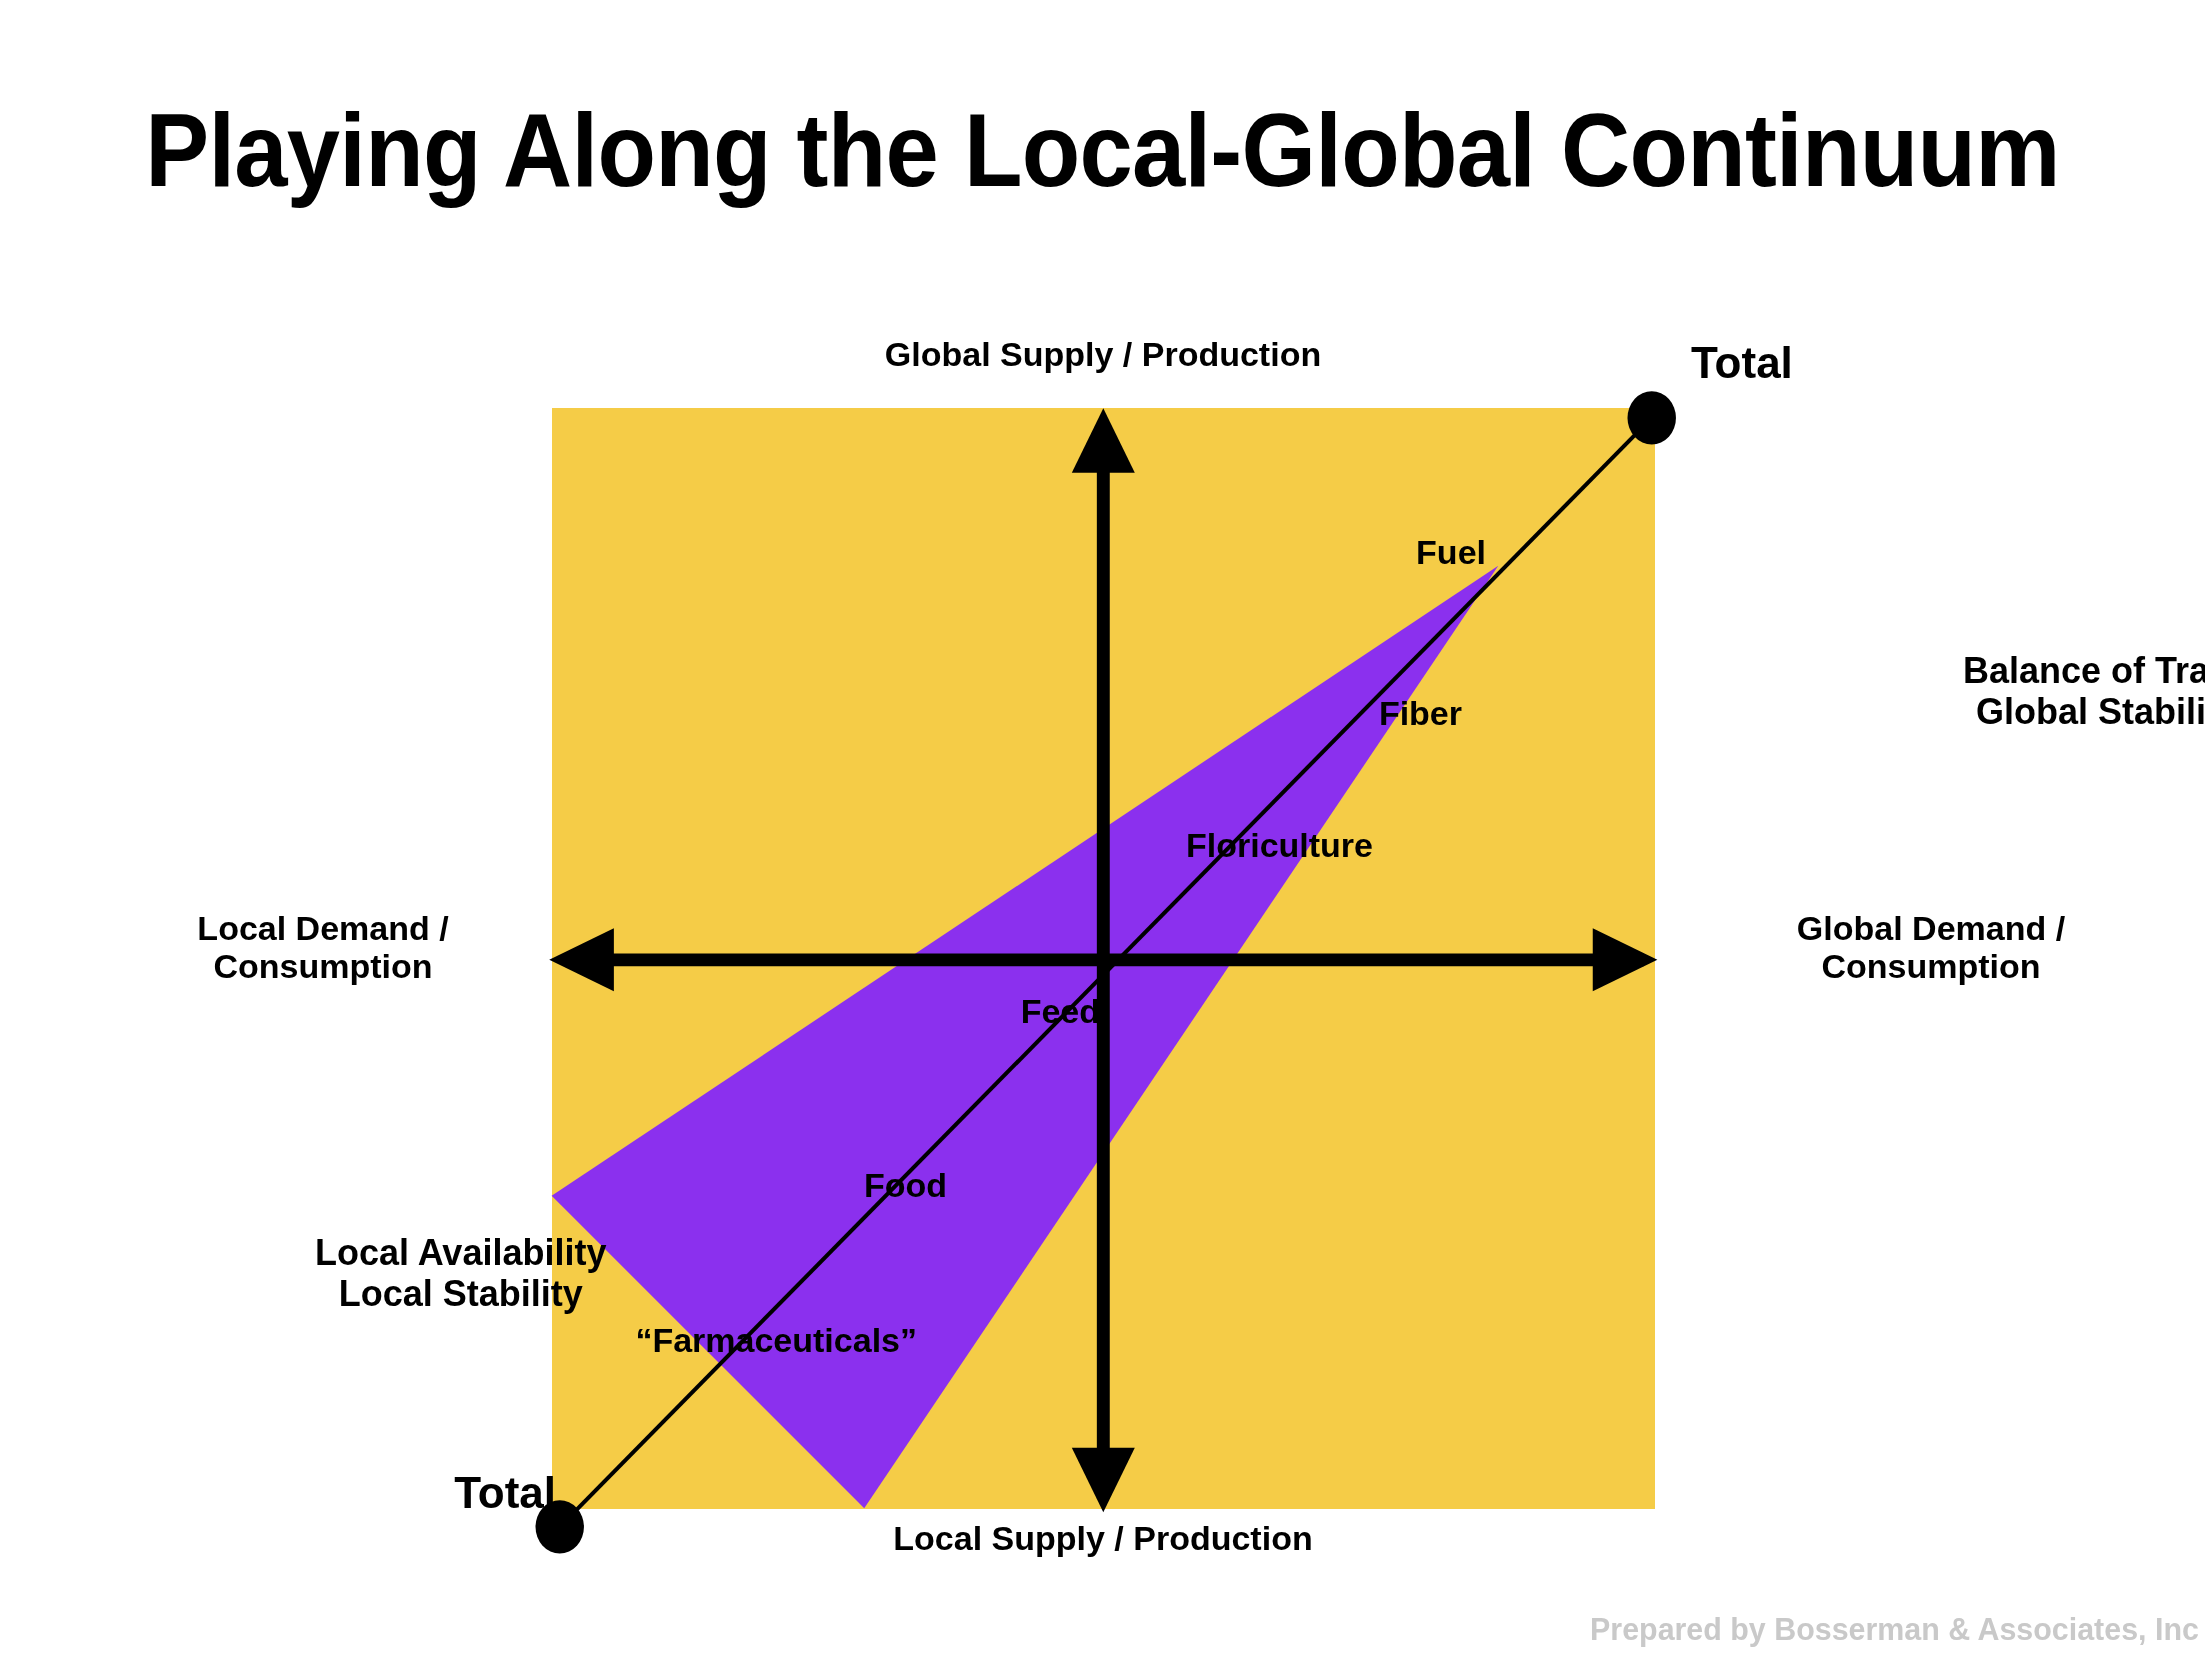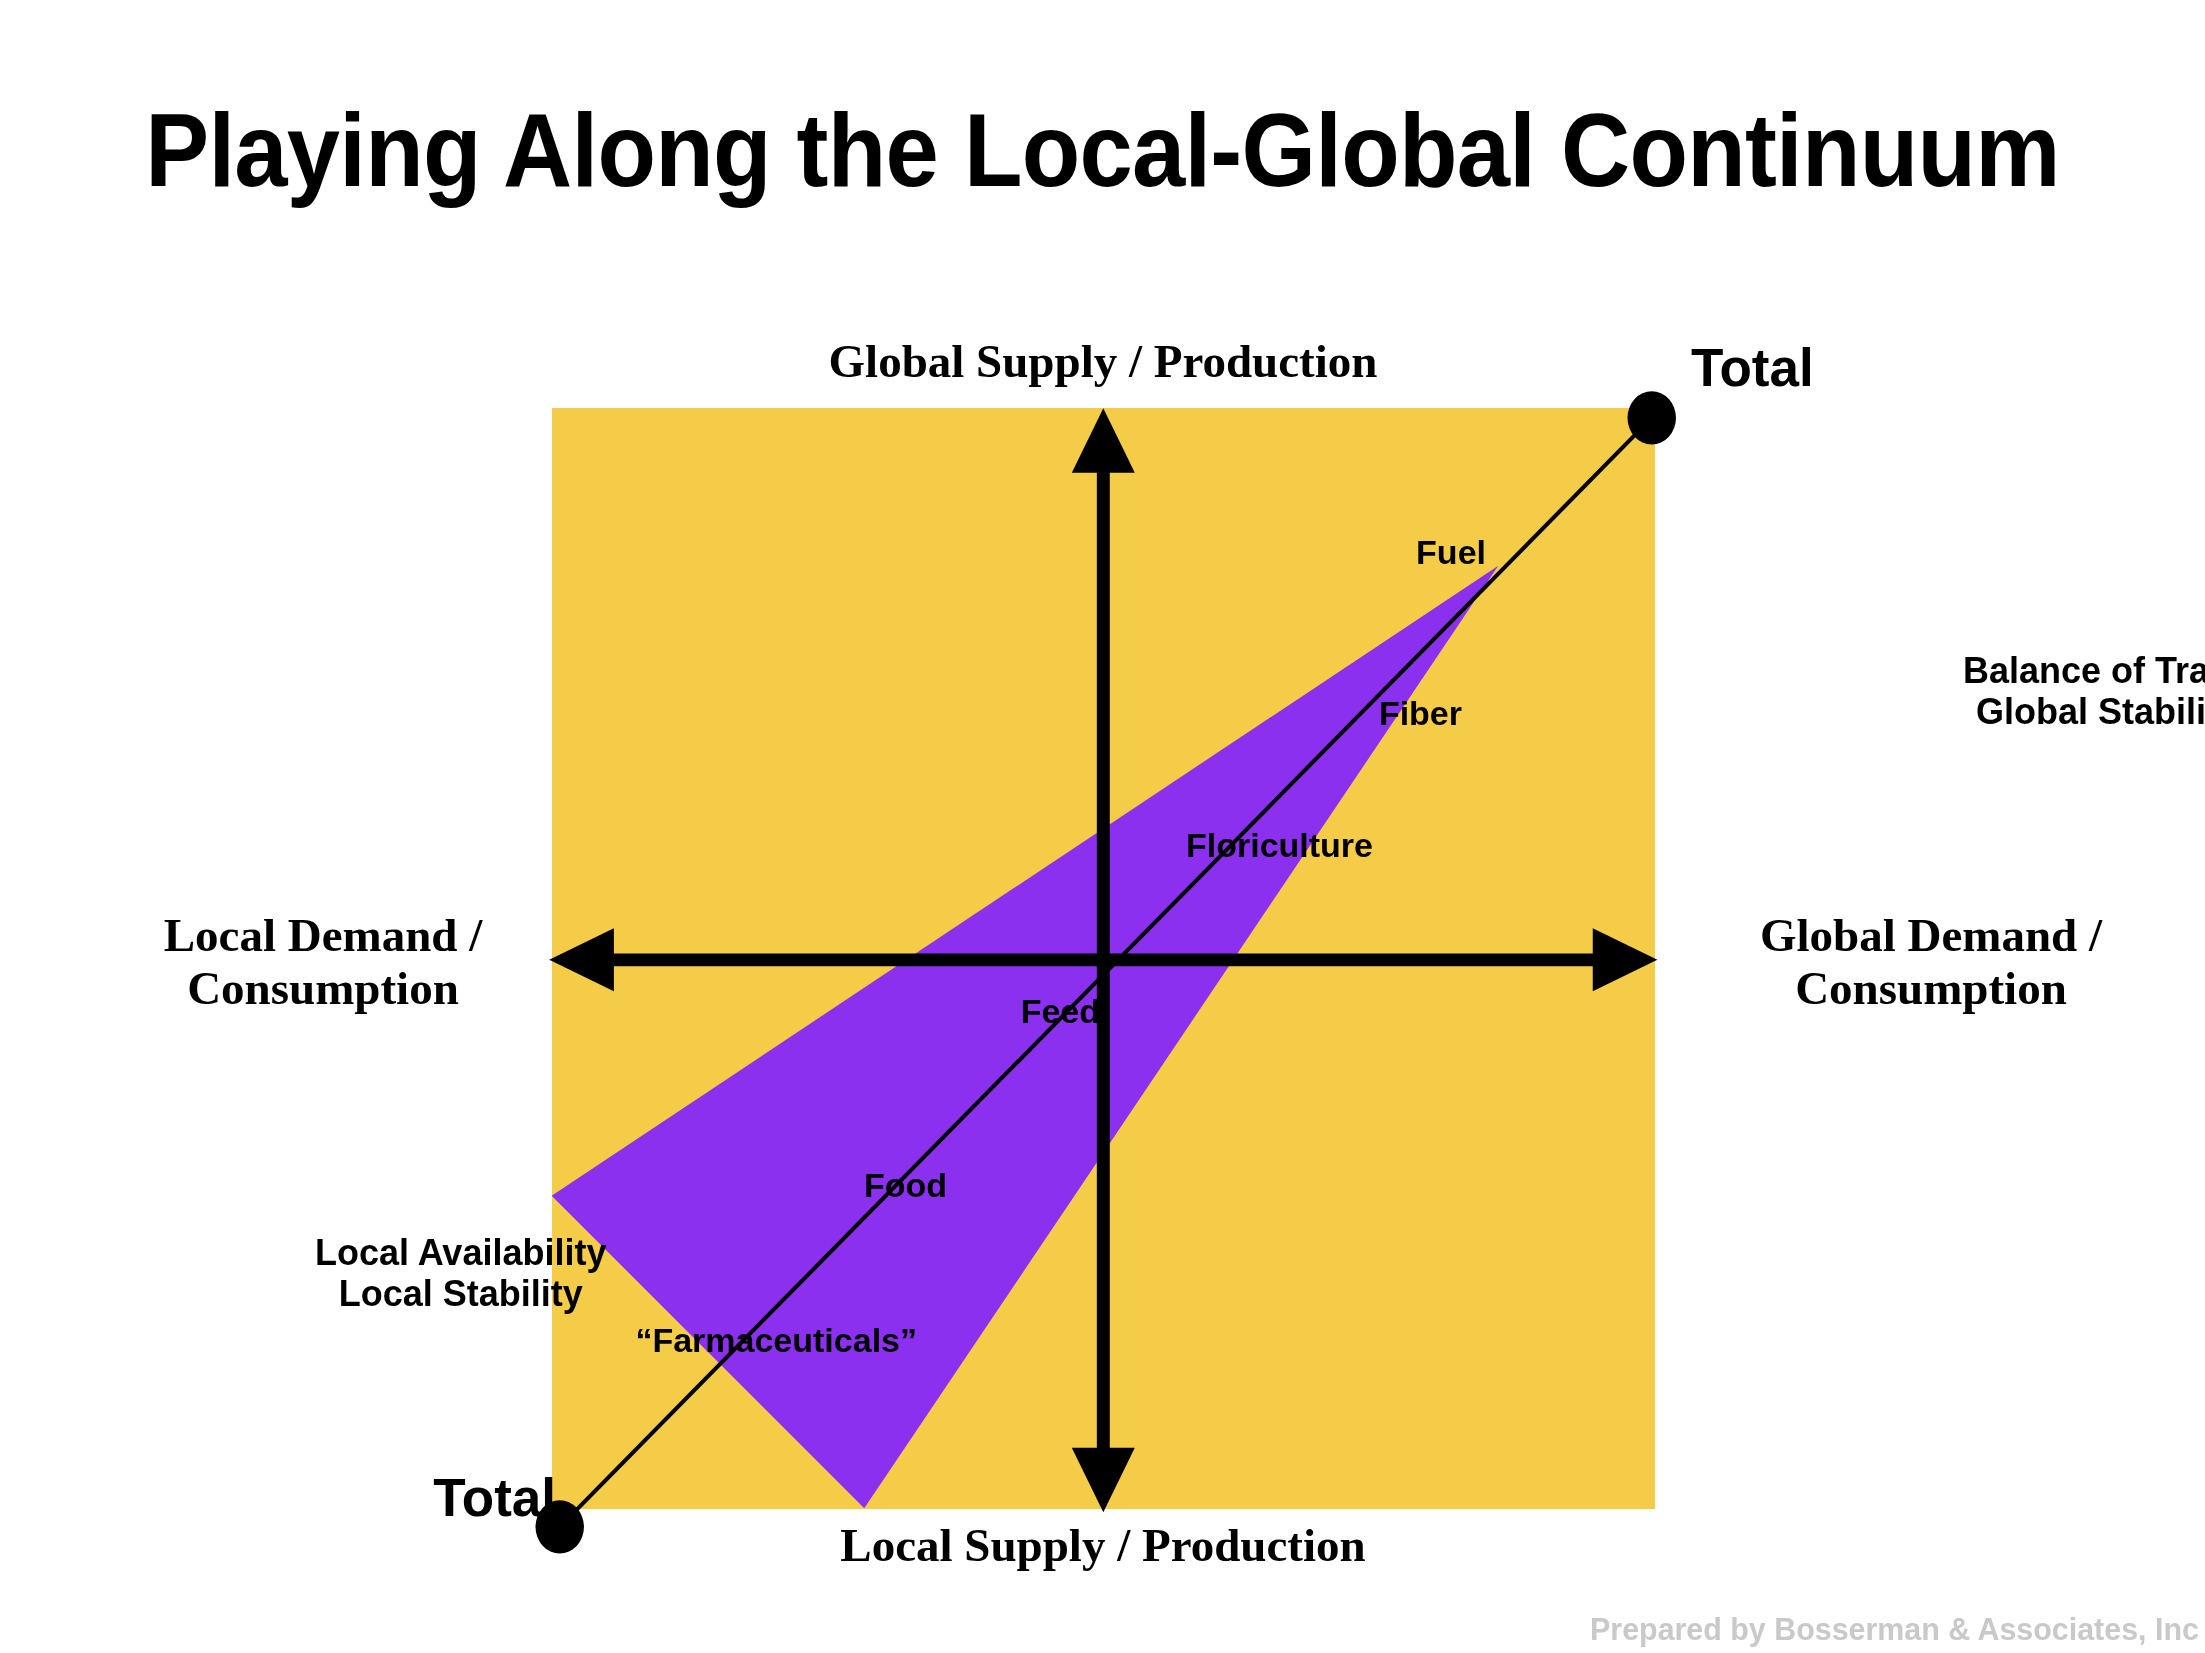--- a/index.html
+++ b/index.html
@@ -53,22 +53,22 @@
   }
 
   
   .lbl {
     position: absolute;
     font-weight: bold;
     line-height: 1.12;
     white-space: nowrap;
   }
   .lbl.ctr { text-align: center; transform: translateX(-50%); }
-  .axis-lbl { font-size: 47px; transform: scaleX(0.92); transform-origin: center top; font-family: Liberation Serif, serif; }
-  .corner-lbl { font-size: 53px; line-height: 1.1; }
+  .axis-lbl { font-size: 34px; transform: scaleX(0.92); transform-origin: center top; }
+  .corner-lbl { font-size: 44px; line-height: 1.1; }
   .note-lbl { font-size: 36px; line-height: 1.15; text-align: center; }
   .inner-lbl { font-size: 34px; }
 
   #label-global-supply { left: 1103px; top: 335px; }
   #label-local-supply  { left: 1103px; top: 1519px; }
   #label-local-demand  { left: 323px;  top: 909px; text-align: center; }
   #label-global-demand { left: 1931px; top: 909px; text-align: center; }
 
   #label-total-interdependency { left: 1691px; top: 339px; text-align: left; }
   #label-total-selfsufficiency { left: 556px;  top: 1469px; text-align: right; transform: translateX(-100%); }

